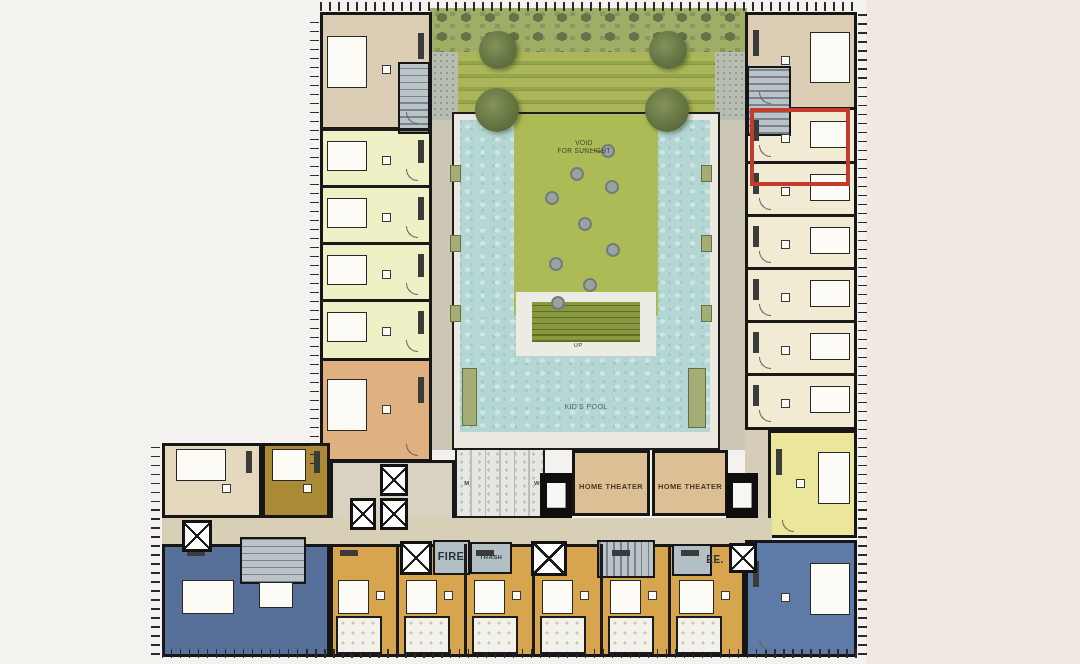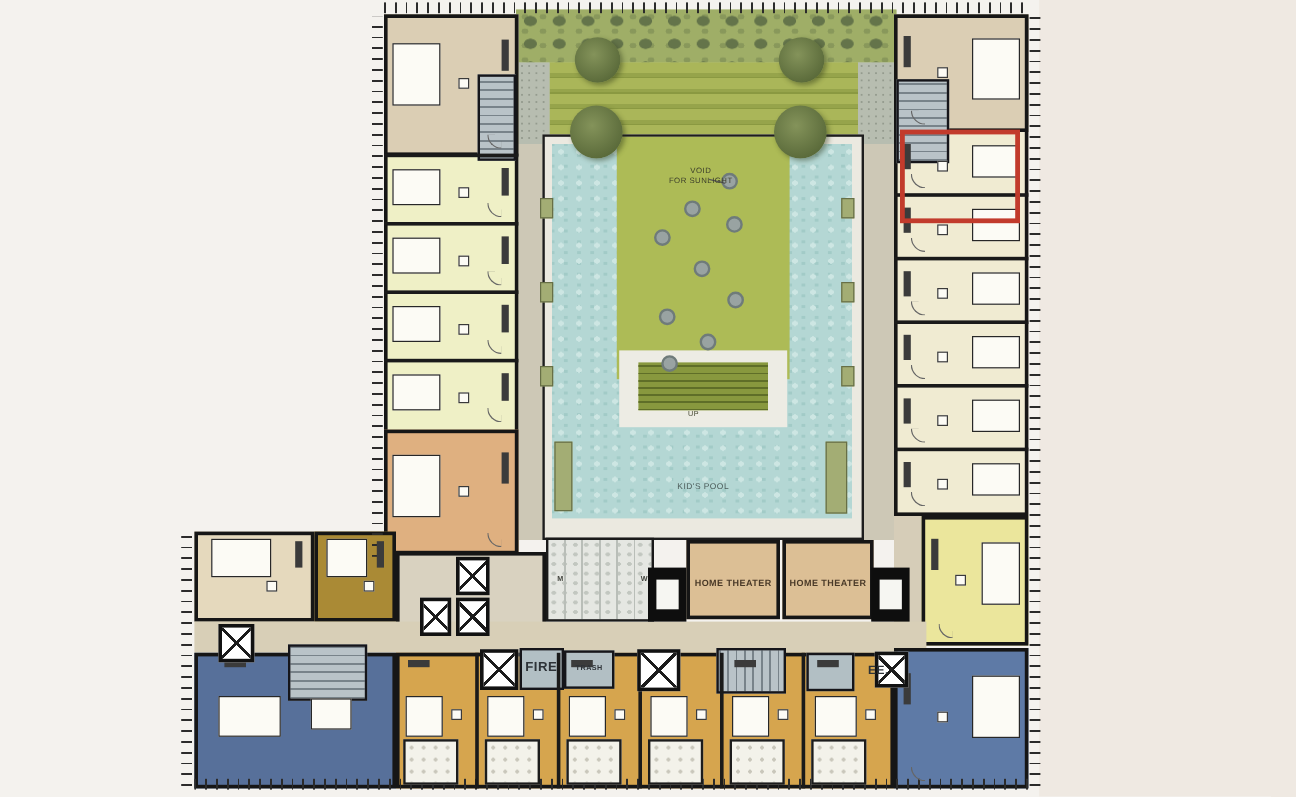--- a/index.html
+++ b/index.html
@@ -233,18 +233,18 @@
     </div>
   <div id="layer-labels">
       <div class="lbl" style="left: 584px; top: 147px; font-size: 6.5px; font-weight: normal; color: rgb(58, 60, 42);">VOID
 FOR SUNLIGHT</div>
       <div class="lbl" style="left: 578px; top: 346px; font-size: 6px; font-weight: normal; color: rgb(68, 70, 47);">UP</div>
       <div class="lbl" style="left: 586px; top: 407px; font-size: 7px; font-weight: normal; color: rgb(74, 90, 88);">KID'S POOL</div>
       <div class="lbl" style="left: 611px; top: 486px; font-size: 7.5px; font-weight: bold; color: rgb(74, 58, 40);">HOME THEATER</div>
       <div class="lbl" style="left: 690px; top: 486px; font-size: 7.5px; font-weight: bold; color: rgb(74, 58, 40);">HOME THEATER</div>
       <div class="lbl" style="left: 451px; top: 557px; font-size: 11px; font-weight: bold; color: rgb(46, 51, 56);">FIRE</div>
       <div class="lbl" style="left: 491px; top: 558px; font-size: 6px; font-weight: bold; color: rgb(46, 51, 56);">TRASH</div>
-      <div class="lbl" style="left: 732px; top: 560px; font-size: 10px; font-weight: bold; color: rgb(46, 51, 56);">EE.</div>
+      <div class="lbl" style="left: 715px; top: 560px; font-size: 10px; font-weight: bold; color: rgb(46, 51, 56);">EE.</div>
       <div class="lbl" style="left: 467px; top: 484px; font-size: 6px; font-weight: bold; color: rgb(68, 70, 63);">M</div>
       <div class="lbl" style="left: 537px; top: 484px; font-size: 6px; font-weight: bold; color: rgb(68, 70, 63);">W</div>
       <div class="hl" style="left: 750px; top: 108px; width: 100px; height: 78px; border: 4px solid rgb(194, 59, 44);"></div>
     </div>
 </div>
 
 </body></html>

